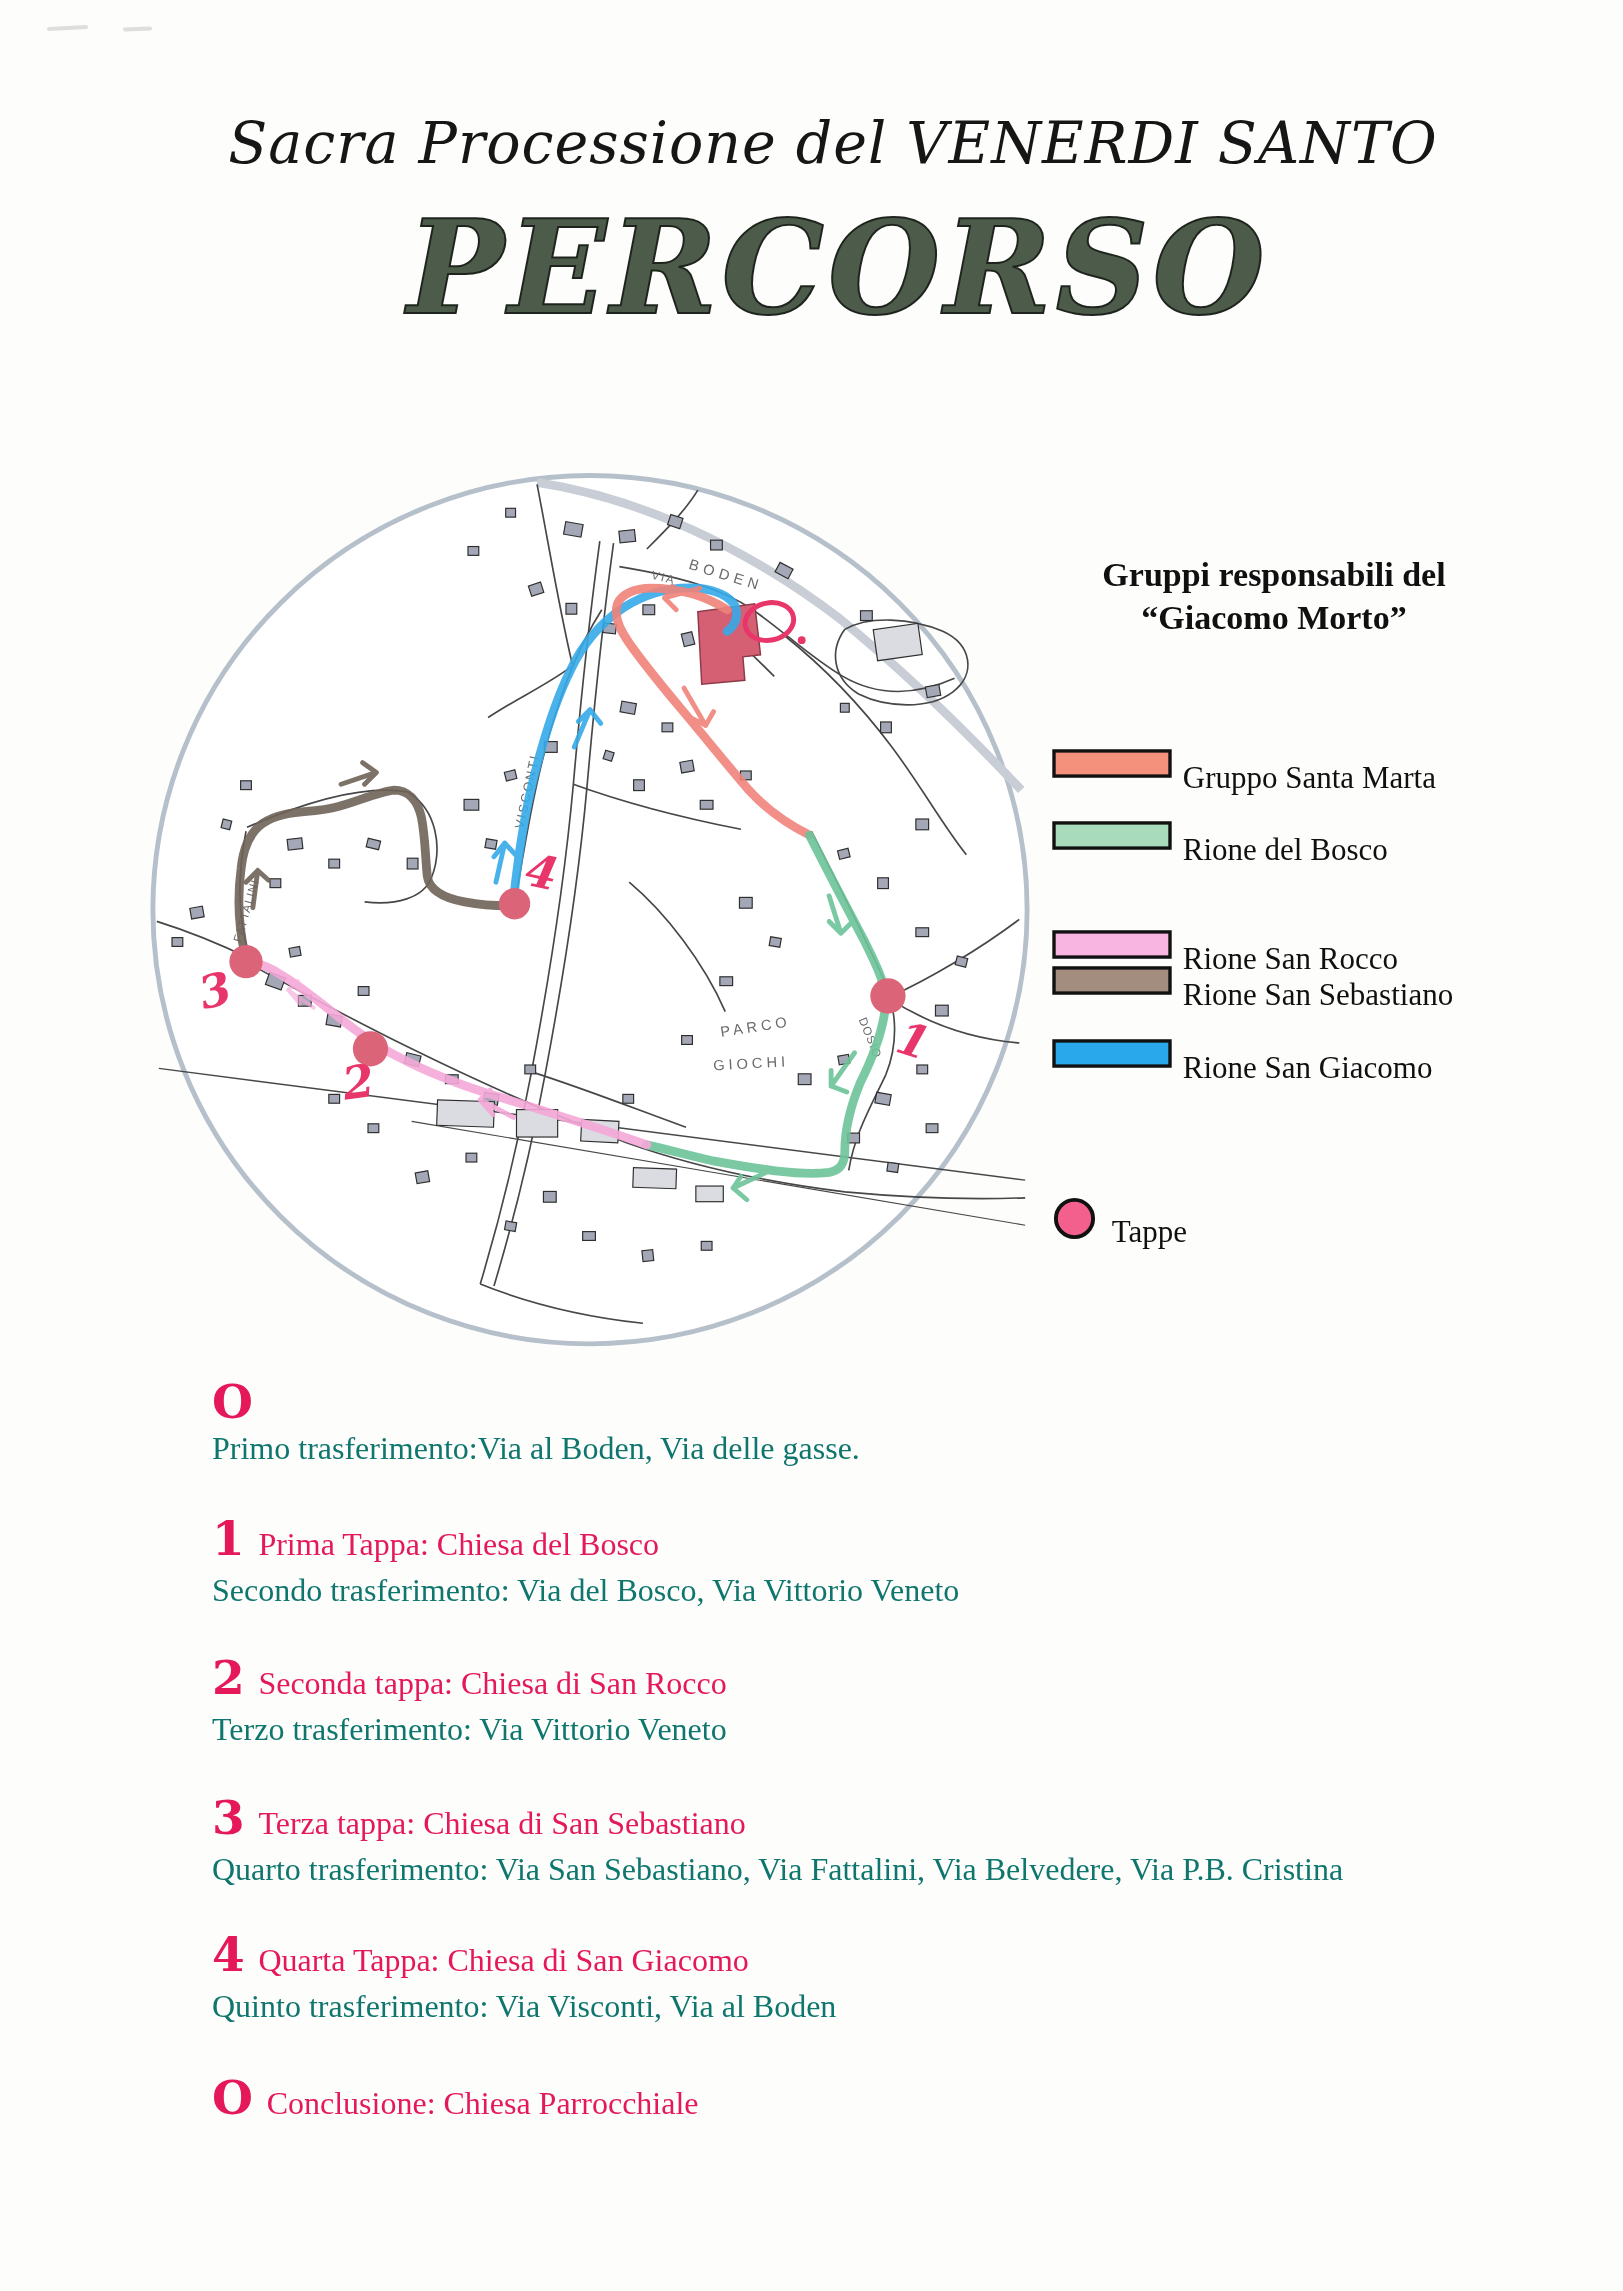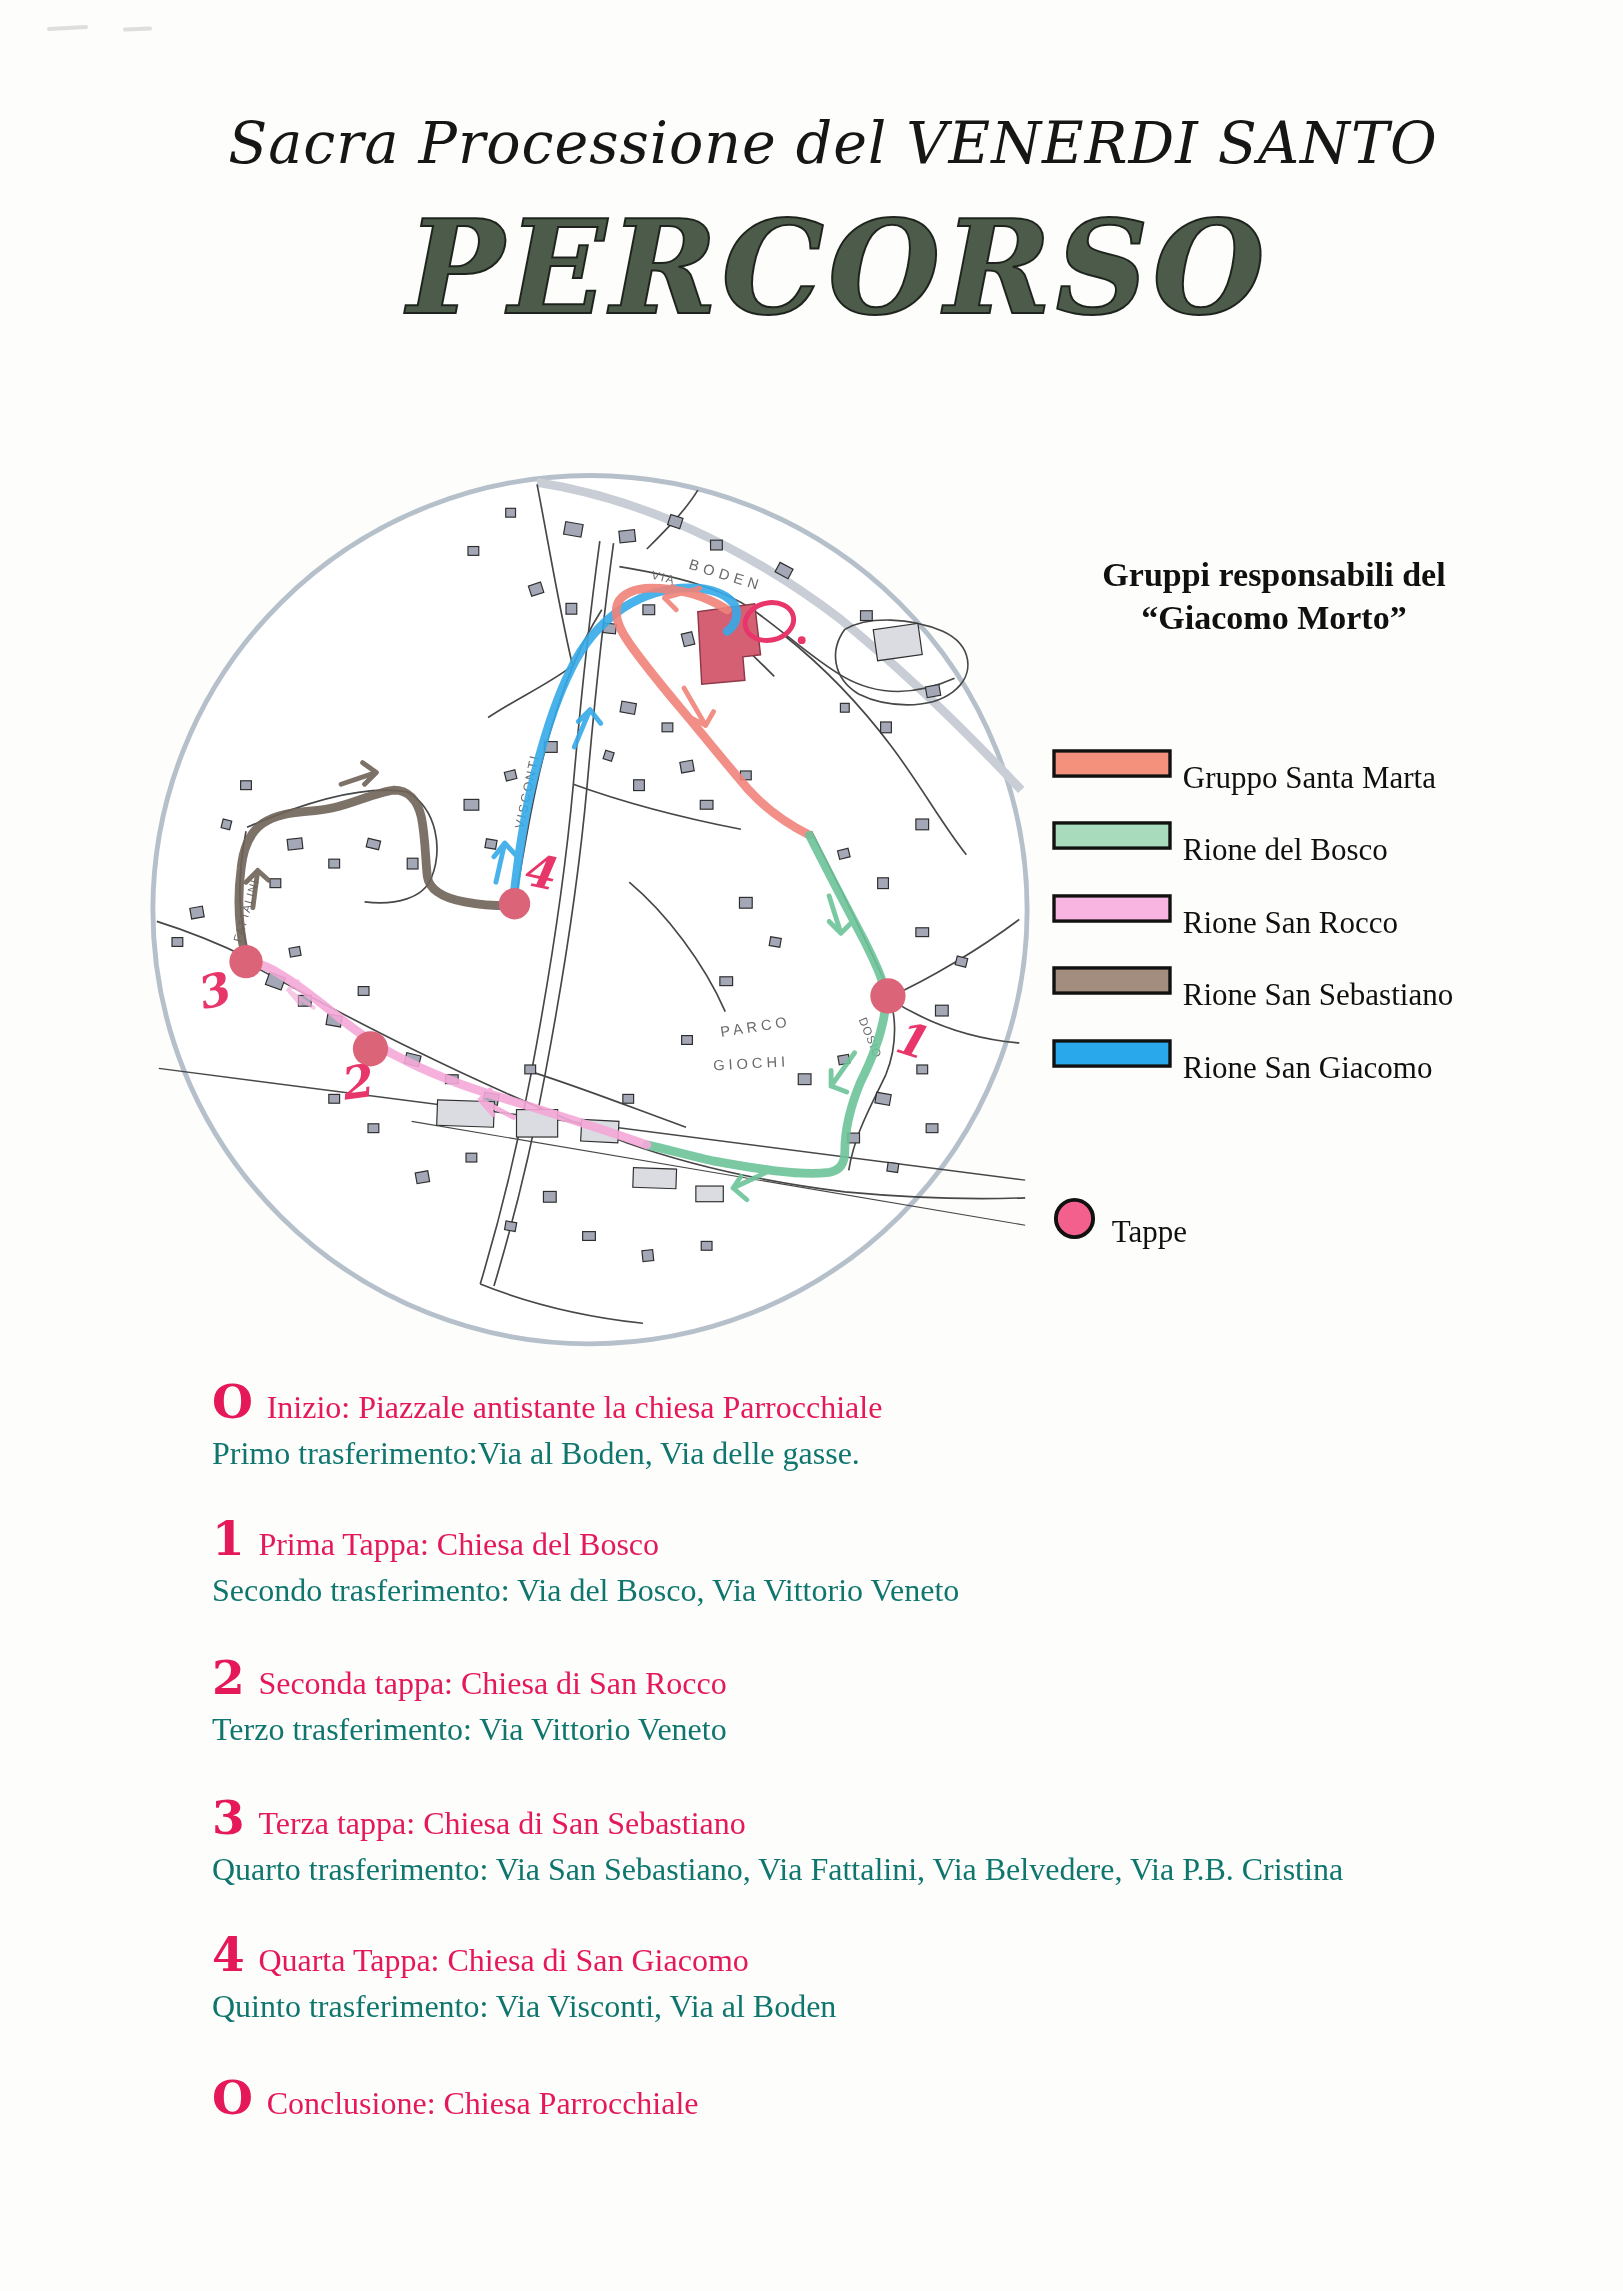--- a/index.html
+++ b/index.html
@@ -246,21 +246,21 @@
     <rect x="2" y="2" width="120" height="26" stroke="#111" stroke-width="3.5" fill="#f4917c"></rect>
   </svg>
   <span class="legend-label">Gruppo Santa Marta</span>
 </div>
 <div class="abs legend-row" style="top:819px;">
   <svg width="122" height="29" viewBox="0 0 124 30">
     <rect x="2" y="2" width="120" height="26" stroke="#111" stroke-width="3.5" fill="#a7dbbc"></rect>
   </svg>
   <span class="legend-label">Rione del Bosco</span>
 </div>
-<div class="abs legend-row" style="top:892px;">
+<div class="abs legend-row" style="top:928px;">
   <svg width="122" height="29" viewBox="0 0 124 30">
     <rect x="2" y="2" width="120" height="26" stroke="#111" stroke-width="3.5" fill="#f8b5e2"></rect>
   </svg>
   <span class="legend-label">Rione San Rocco</span>
 </div>
 <div class="abs legend-row" style="top:964px;">
   <svg width="122" height="29" viewBox="0 0 124 30">
     <rect x="2" y="2" width="120" height="26" stroke="#111" stroke-width="3.5" fill="#a28d7e"></rect>
   </svg>
   <span class="legend-label">Rione San Sebastiano</span>
@@ -275,21 +275,20 @@
 <div class="abs tappe-row">
   <svg width="47" height="47" viewBox="0 0 48 48">
     <circle cx="24" cy="24" r="19" stroke="#111" stroke-width="4" fill="#f4608d"></circle>
   </svg>
   <span class="legend-label" style="margin-left:13.7px;">Tappe</span>
 </div>
 
 <div class="abs section" style="top:1382px;">
   <div class="sec-head-line">
     <span class="sec-num">O</span>
-    <span class="sec-head">Inizio: Piazzale antistante la chiesa Parrocchiale</span>
   </div>
   <div class="sec-body">Primo trasferimento:Via al Boden, Via delle gasse.</div>
 </div>
 
 <div class="abs section" style="top:1519px;">
   <div class="sec-head-line">
     <span class="sec-num">1</span>
     <span class="sec-head">Prima Tappa: Chiesa del Bosco</span>
   </div>
   <div class="sec-body">Secondo trasferimento: Via del Bosco, Via Vittorio Veneto</div>

